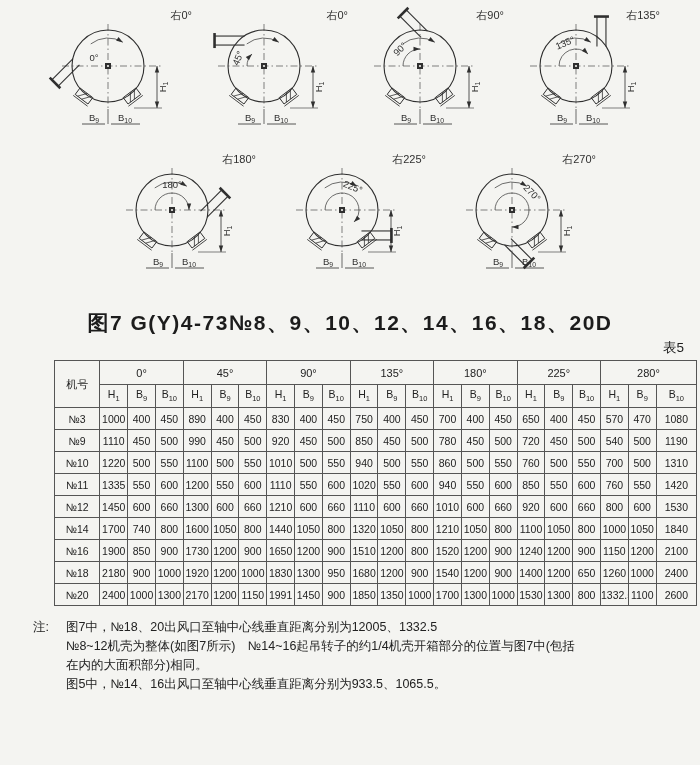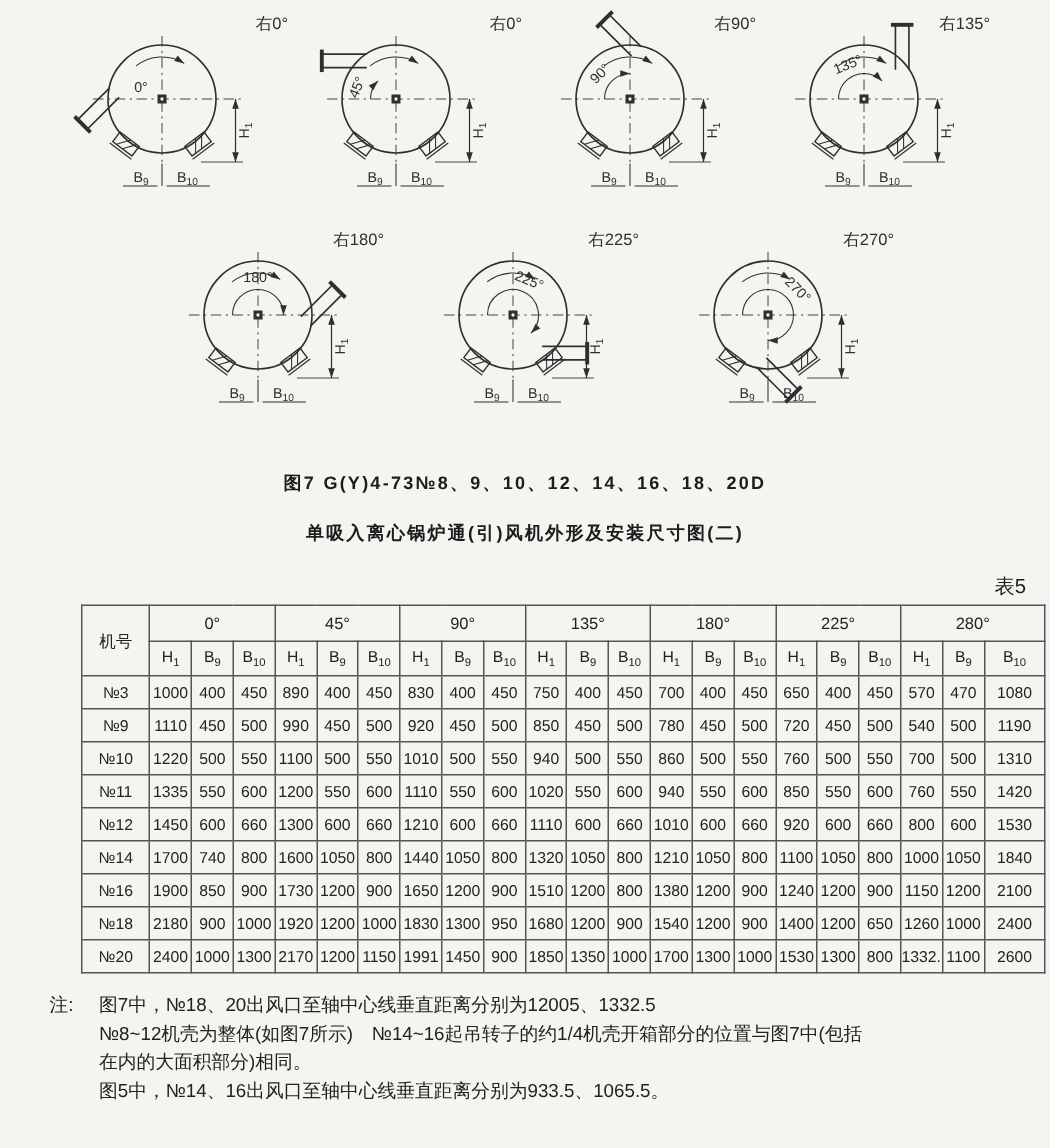--- a/index.html
+++ b/index.html
@@ -3,24 +3,24 @@
 <meta charset="utf-8">
 <style>
   html,body{margin:0;padding:0;width:700px;height:765px;overflow:hidden;
     background:#f4f4f1;color:#232323;
     font-family:"Liberation Sans","DejaVu Sans",sans-serif;}
   .page{position:relative;width:700px;height:765px;}
   .diag-rows{padding-top:6px;}
   .diag-row{display:flex;justify-content:center;align-items:flex-start;}
   .diag-row.second{margin-top:2px;gap:14px;}
   svg text{font-family:"Liberation Sans","DejaVu Sans",sans-serif;fill:#2f2f2f;}
-  .title-block{text-align:center;margin-top:14px;font-size:12px;font-weight:600;
+  .title-block{text-align:center;margin-top:14px;font-size:21px;font-weight:600;
     letter-spacing:1.5px;color:#1c1c1c;}
   .title-line{line-height:33px;}
-  .table-label{text-align:right;padding-right:16px;font-size:13.5px;margin-top:10px;color:#1c1c1c;}
+  .table-label{text-align:right;padding-right:16px;font-size:13.5px;margin-top:0;color:#1c1c1c;}
   table{border-collapse:collapse;table-layout:fixed;margin:3px 0 0 54px;width:643px;
     font-size:10.5px;color:#222;border:1.5px solid #444;}
   th,td{border:1px solid #555;text-align:center;padding:0;height:21px;
     font-weight:normal;overflow:hidden;white-space:nowrap;}
   thead tr.angles th{height:23px;font-size:11px;}
   thead tr.subs th{height:22px;margin-left:32px;}
   th.corner{font-size:11px;text-align:center;}
   sub{font-size:7.5px;}
   .notes{position:relative;margin:12px 0 0 33px;width:650px;font-size:12.5px;
     line-height:19px;color:#222;padding-left:33px;}
@@ -297,21 +297,20 @@
           <text x="87" y="115" font-size="9.5" text-anchor="middle"><tspan>B</tspan><tspan dy="2" font-size="6.84">10</tspan></text>
           <line x1="44" y1="118" x2="67" y2="118" stroke="#2f2f2f" stroke-width="0.8"></line>
           <line x1="73" y1="118" x2="102" y2="118" stroke="#2f2f2f" stroke-width="0.8"></line>
           <text x="154" y="13" text-anchor="end" font-size="11">右270°</text>
         </svg>
       </div>
   </div>
 
   <div class="title-block">
     <div class="title-line">图7 G(Y)4-73№8、9、10、12、14、16、18、20D</div>
-    <div class="title-line">单吸入离心锅炉通(引)风机外形及安装尺寸图(二)</div>
   </div>
 
   <div class="table-label">表5</div>
 
   <table id="dim-table">
       <colgroup>
         <col style="width: 44px;">
         <col style="width: 27px;">
         <col style="width: 27px;">
         <col style="width: 27px;">
@@ -521,21 +520,21 @@
           <td>900</td>
           <td>1730</td>
           <td>1200</td>
           <td>900</td>
           <td>1650</td>
           <td>1200</td>
           <td>900</td>
           <td>1510</td>
           <td>1200</td>
           <td>800</td>
-          <td>1380</td>
+          <td>1520</td>
           <td>1200</td>
           <td>900</td>
           <td>1240</td>
           <td>1200</td>
           <td>900</td>
           <td>1150</td>
           <td>1200</td>
           <td>2100</td>
         </tr>
         <tr>

